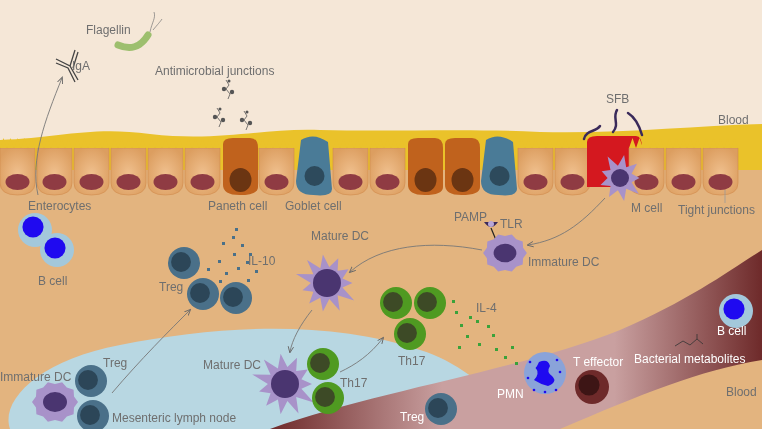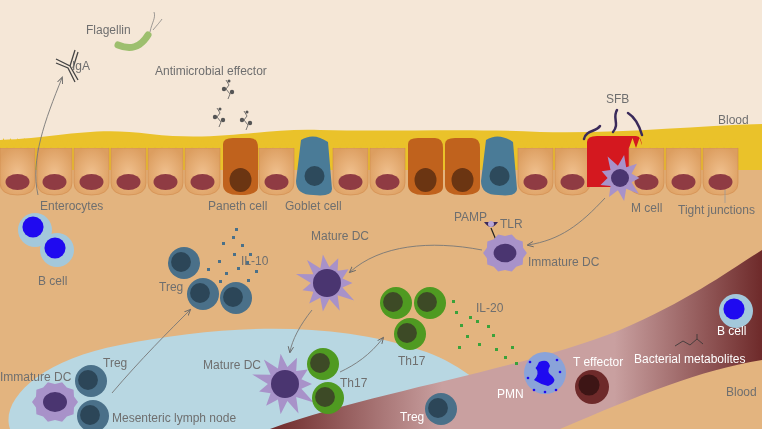--- a/index.html
+++ b/index.html
@@ -313,36 +313,36 @@
           <circle cx="736" cy="311" r="17" fill="#a3c8db"></circle>
           <circle cx="734" cy="309" r="10.54" fill="#1f0af0"></circle>
         </g>
       </g>
 
     <path d="M675,346 L683,341 L690,345 L697,339 L703,344 M697,339 L697,334" stroke="#333" stroke-width="0.8" fill="none"></path>
   </svg>
 
   <span class="lbl" style="left:86px;top:24px;">Flagellin</span>
   <span class="lbl" style="left:72px;top:60px;text-align:center;">IgA</span>
-  <span class="lbl" style="left:155px;top:65px;">Antimicrobial effector</span>
+  <span class="lbl" style="left:155px;top:65px;">Antimicrobial junctions</span>
   <span class="lbl" style="left:606px;top:93px;">SFB</span>
   <span class="lbl" style="left:718px;top:114px;">Blood</span>
-  <span class="lbl" style="left:40px;top:200px;">Enterocytes</span>
+  <span class="lbl" style="left:28px;top:200px;">Enterocytes</span>
   <span class="lbl" style="left:208px;top:200px;">Paneth cell</span>
   <span class="lbl" style="left:285px;top:200px;">Goblet cell</span>
   <span class="lbl" style="left:631px;top:202px;">M cell</span>
   <span class="lbl" style="left:678px;top:204px;">Tight junctions</span>
   <span class="lbl" style="left:38px;top:275px;">B cell</span>
   <span class="lbl" style="left:454px;top:211px;">PAMP</span>
   <span class="lbl" style="left:500px;top:218px;">TLR</span>
   <span class="lbl" style="left:528px;top:256px;">Immature DC</span>
   <span class="lbl" style="left:311px;top:230px;">Mature DC</span>
   <span class="lbl" style="left:159px;top:281px;">Treg</span>
-  <span class="lbl" style="left:241px;top:255px;">IL-10</span>
-  <span class="lbl" style="left:476px;top:302px;">IL-20</span>
+  <span class="lbl" style="left:248px;top:255px;">IL-10</span>
+  <span class="lbl" style="left:476px;top:302px;">IL-4</span>
   <span class="lbl" style="left:398px;top:355px;">Th17</span>
   <span class="lbl" style="left:0px;top:371px;">Immature DC</span>
   <span class="lbl" style="left:103px;top:357px;">Treg</span>
   <span class="lbl" style="left:112px;top:412px;">Mesenteric lymph node</span>
   <span class="lbl" style="left:203px;top:359px;">Mature DC</span>
   <span class="lbl" style="left:340px;top:377px;">Th17</span>
   <span class="lbl white" style="left:400px;top:411px;">Treg</span>
   <span class="lbl white" style="left:497px;top:388px;">PMN</span>
   <span class="lbl white" style="left:573px;top:356px;">T effector</span>
   <span class="lbl white" style="left:634px;top:353px;">Bacterial metabolites</span>

